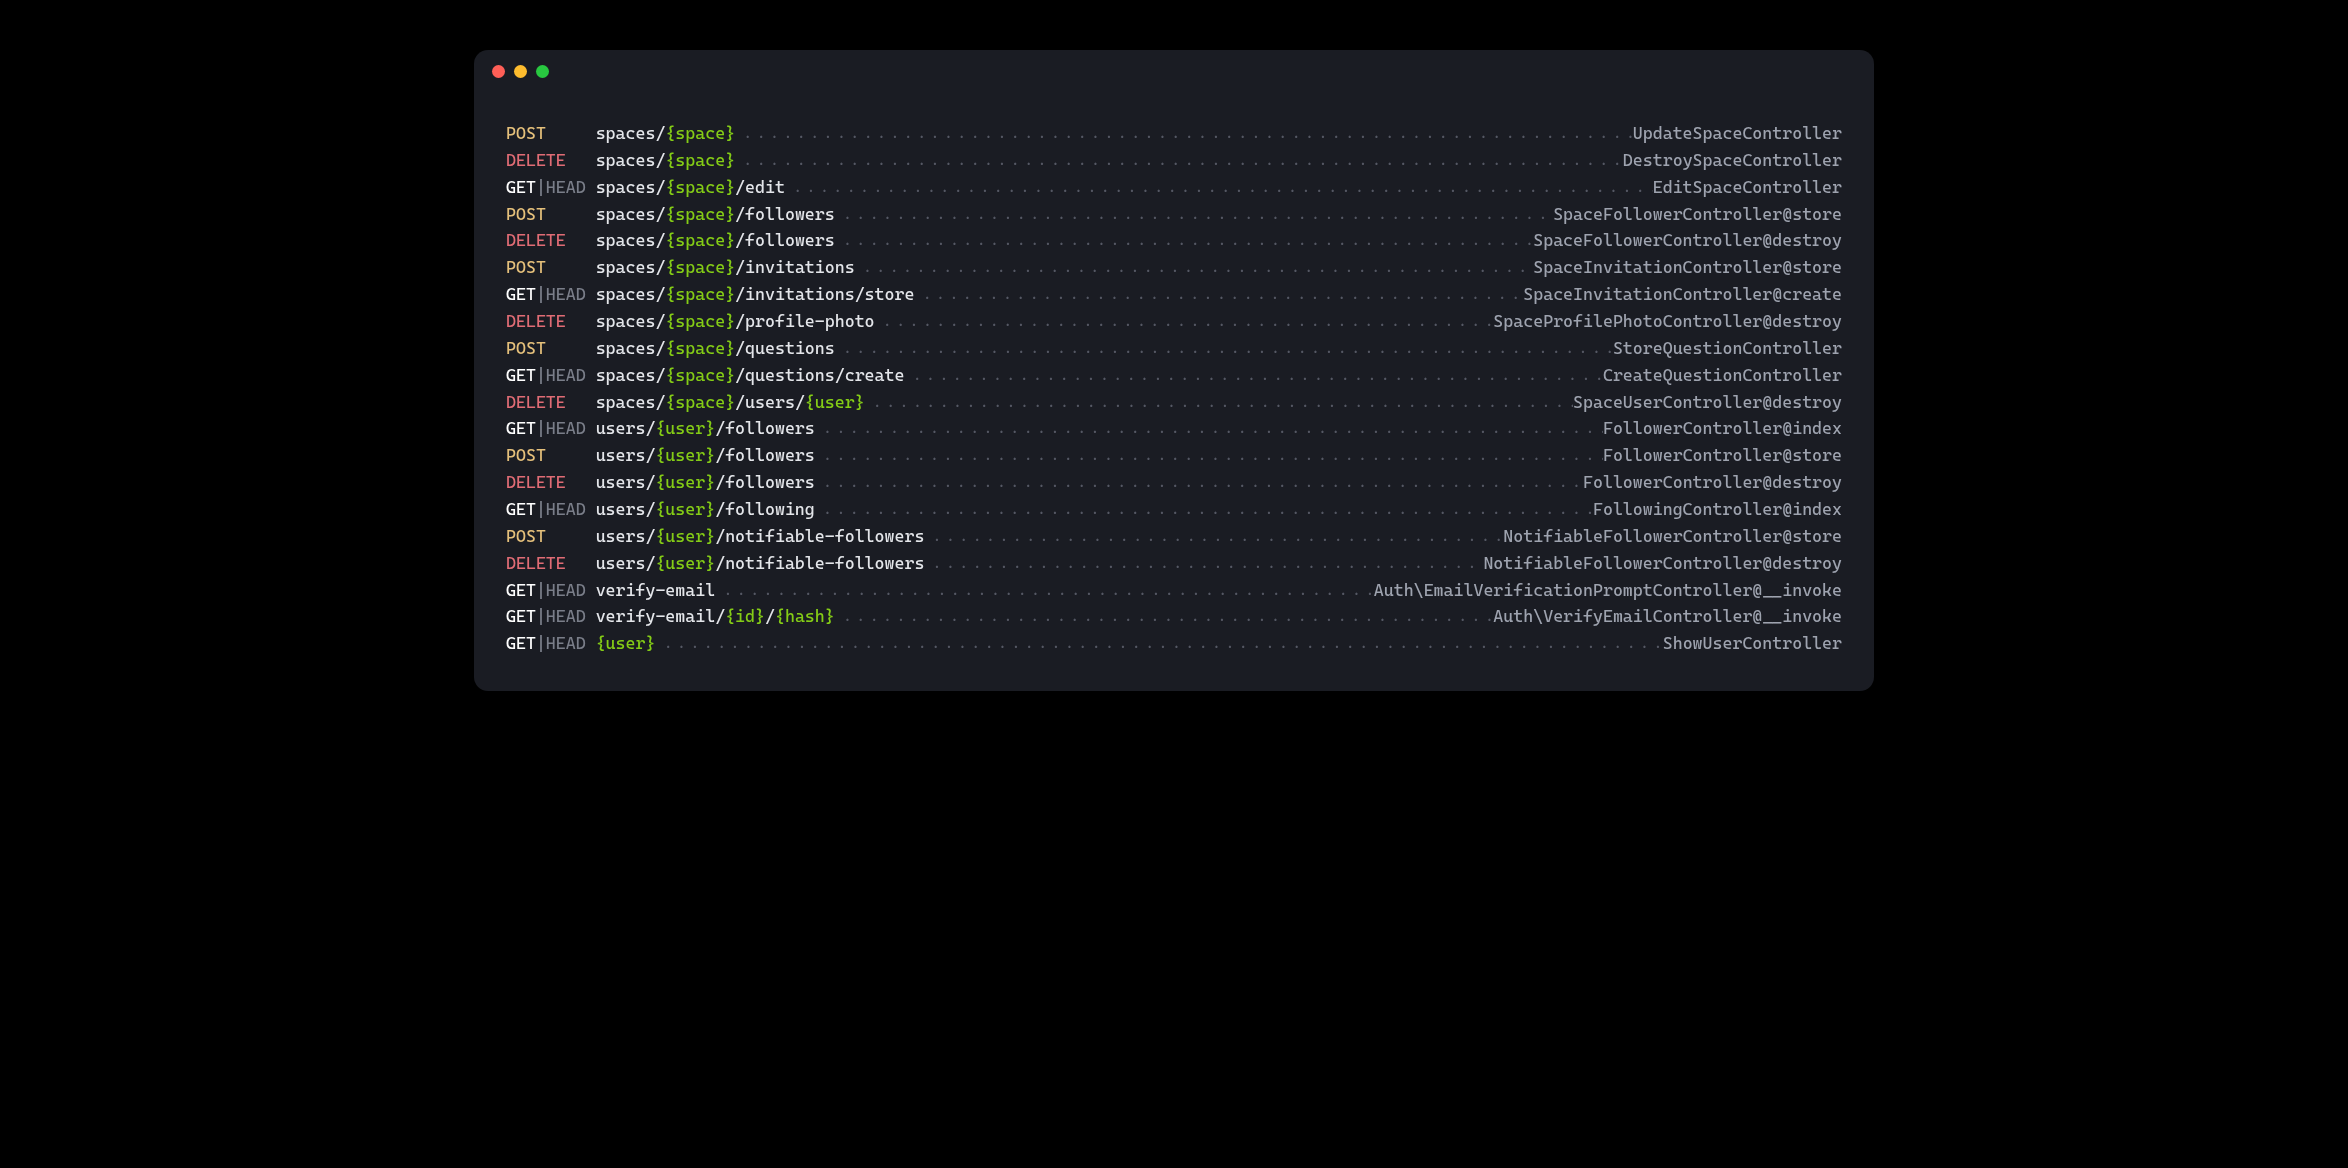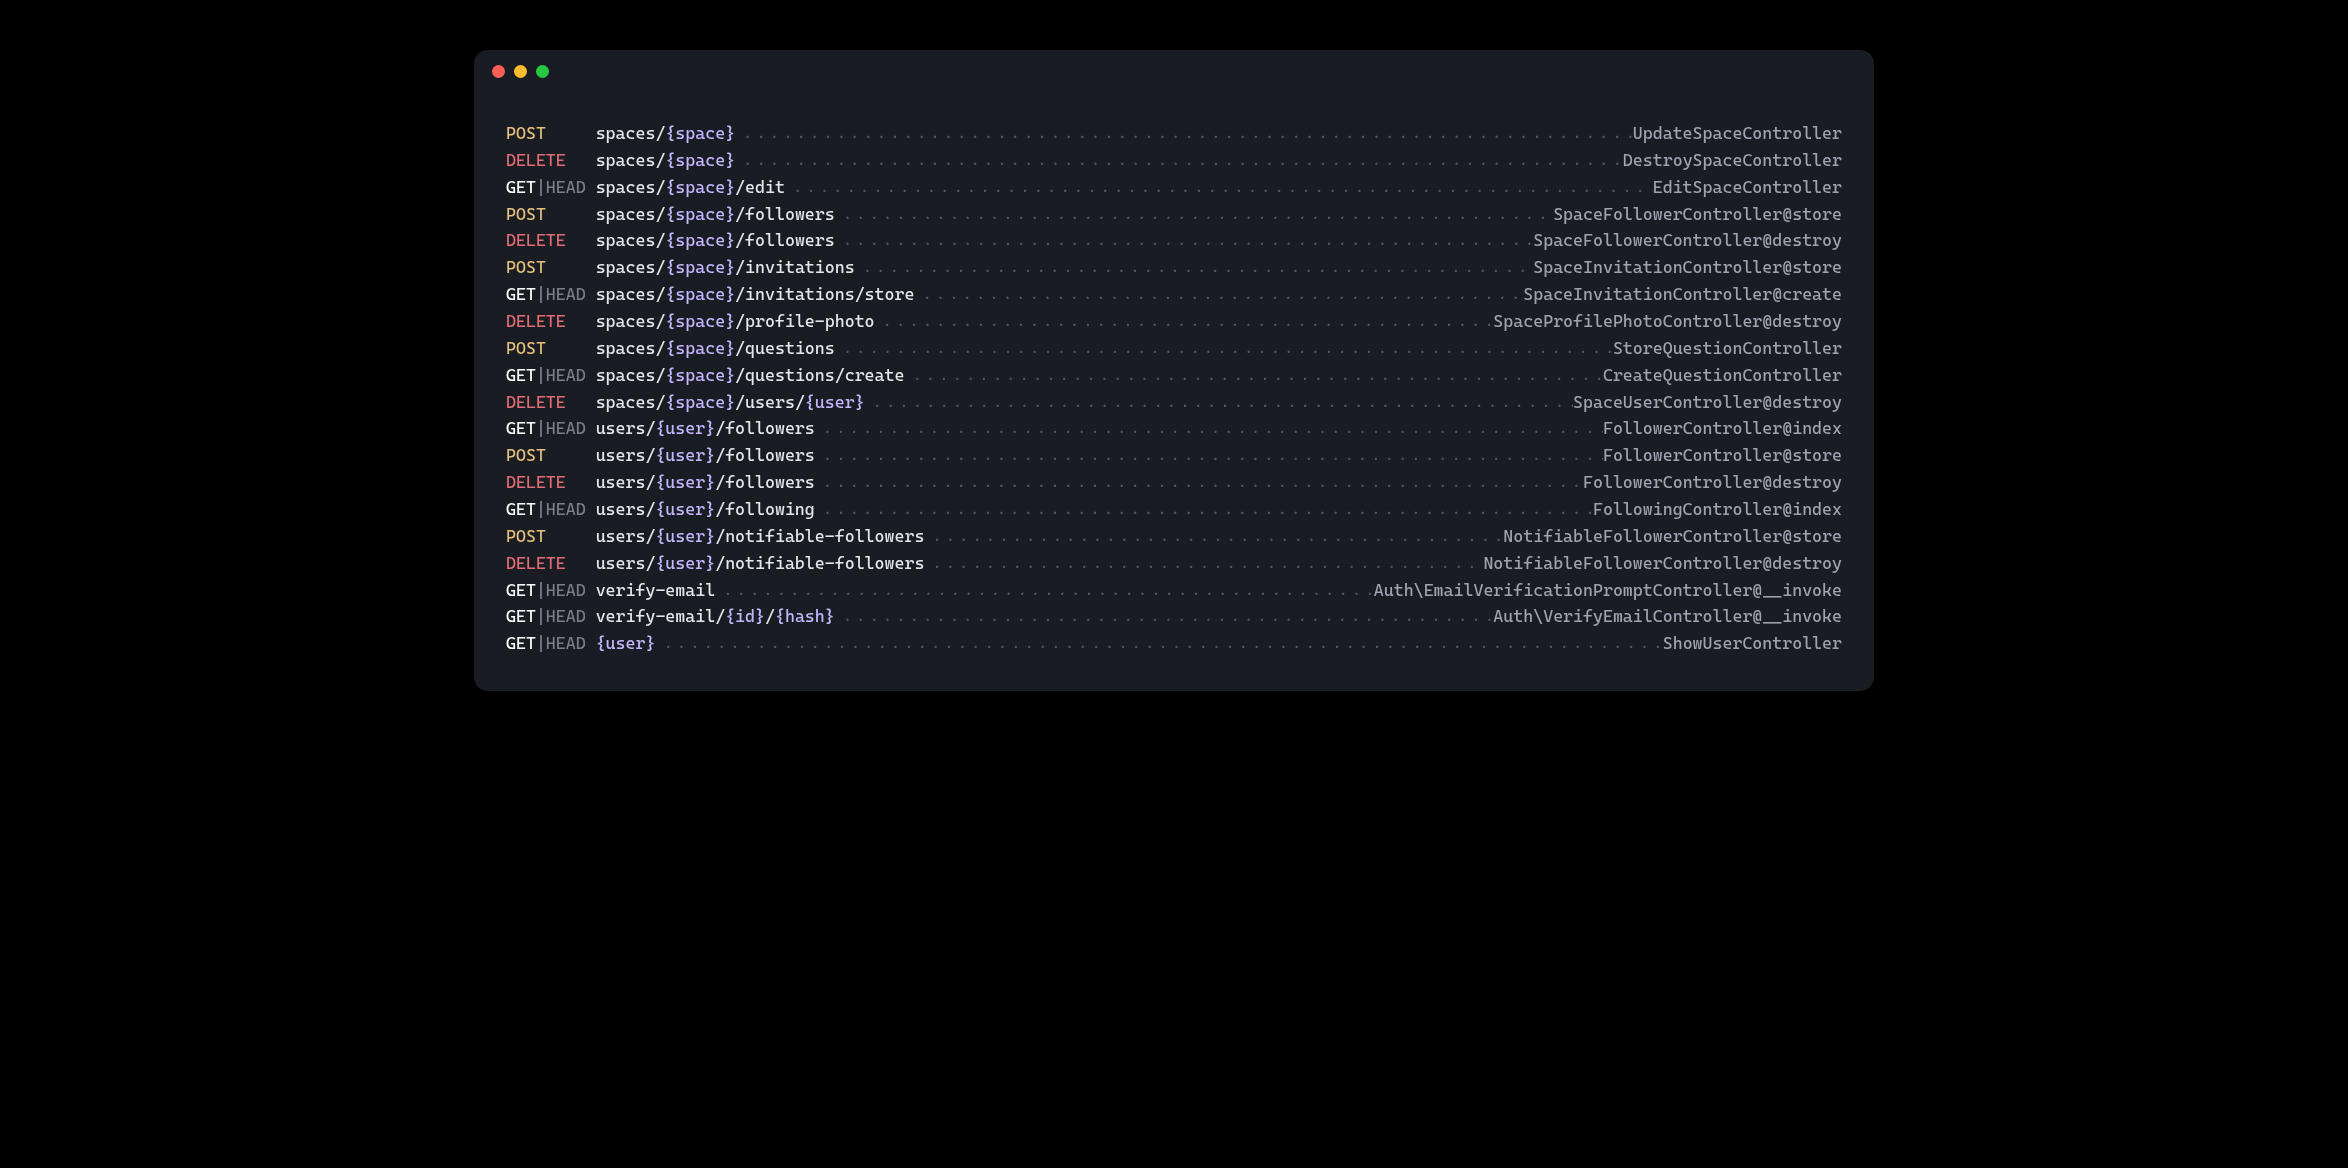--- a/index.html
+++ b/index.html
@@ -64,21 +64,21 @@
   }
   .m-post   { color: #e5c07b; }
   .m-delete { color: #e06c75; margin-top: 28px; }
   .m-get    { color: #ffffff; }
   .m-pipe   { color: #7a7e89; }
   .m-head   { color: #7a7e89; }
   .path {
     color: #e4e6ea;
     flex: 0 0 auto;
   }
-  .path .param { color: #c4b5fd; }
+  .path .param { color: #84cc16; }
   .dots {
     flex: 1 1 auto;
     overflow: hidden;
     color: #555864;
     letter-spacing: 4px;
     padding: 0 6px 0 8px;
     font-size: 16px;
   }
   .controller {
     color: #9ea3af;

